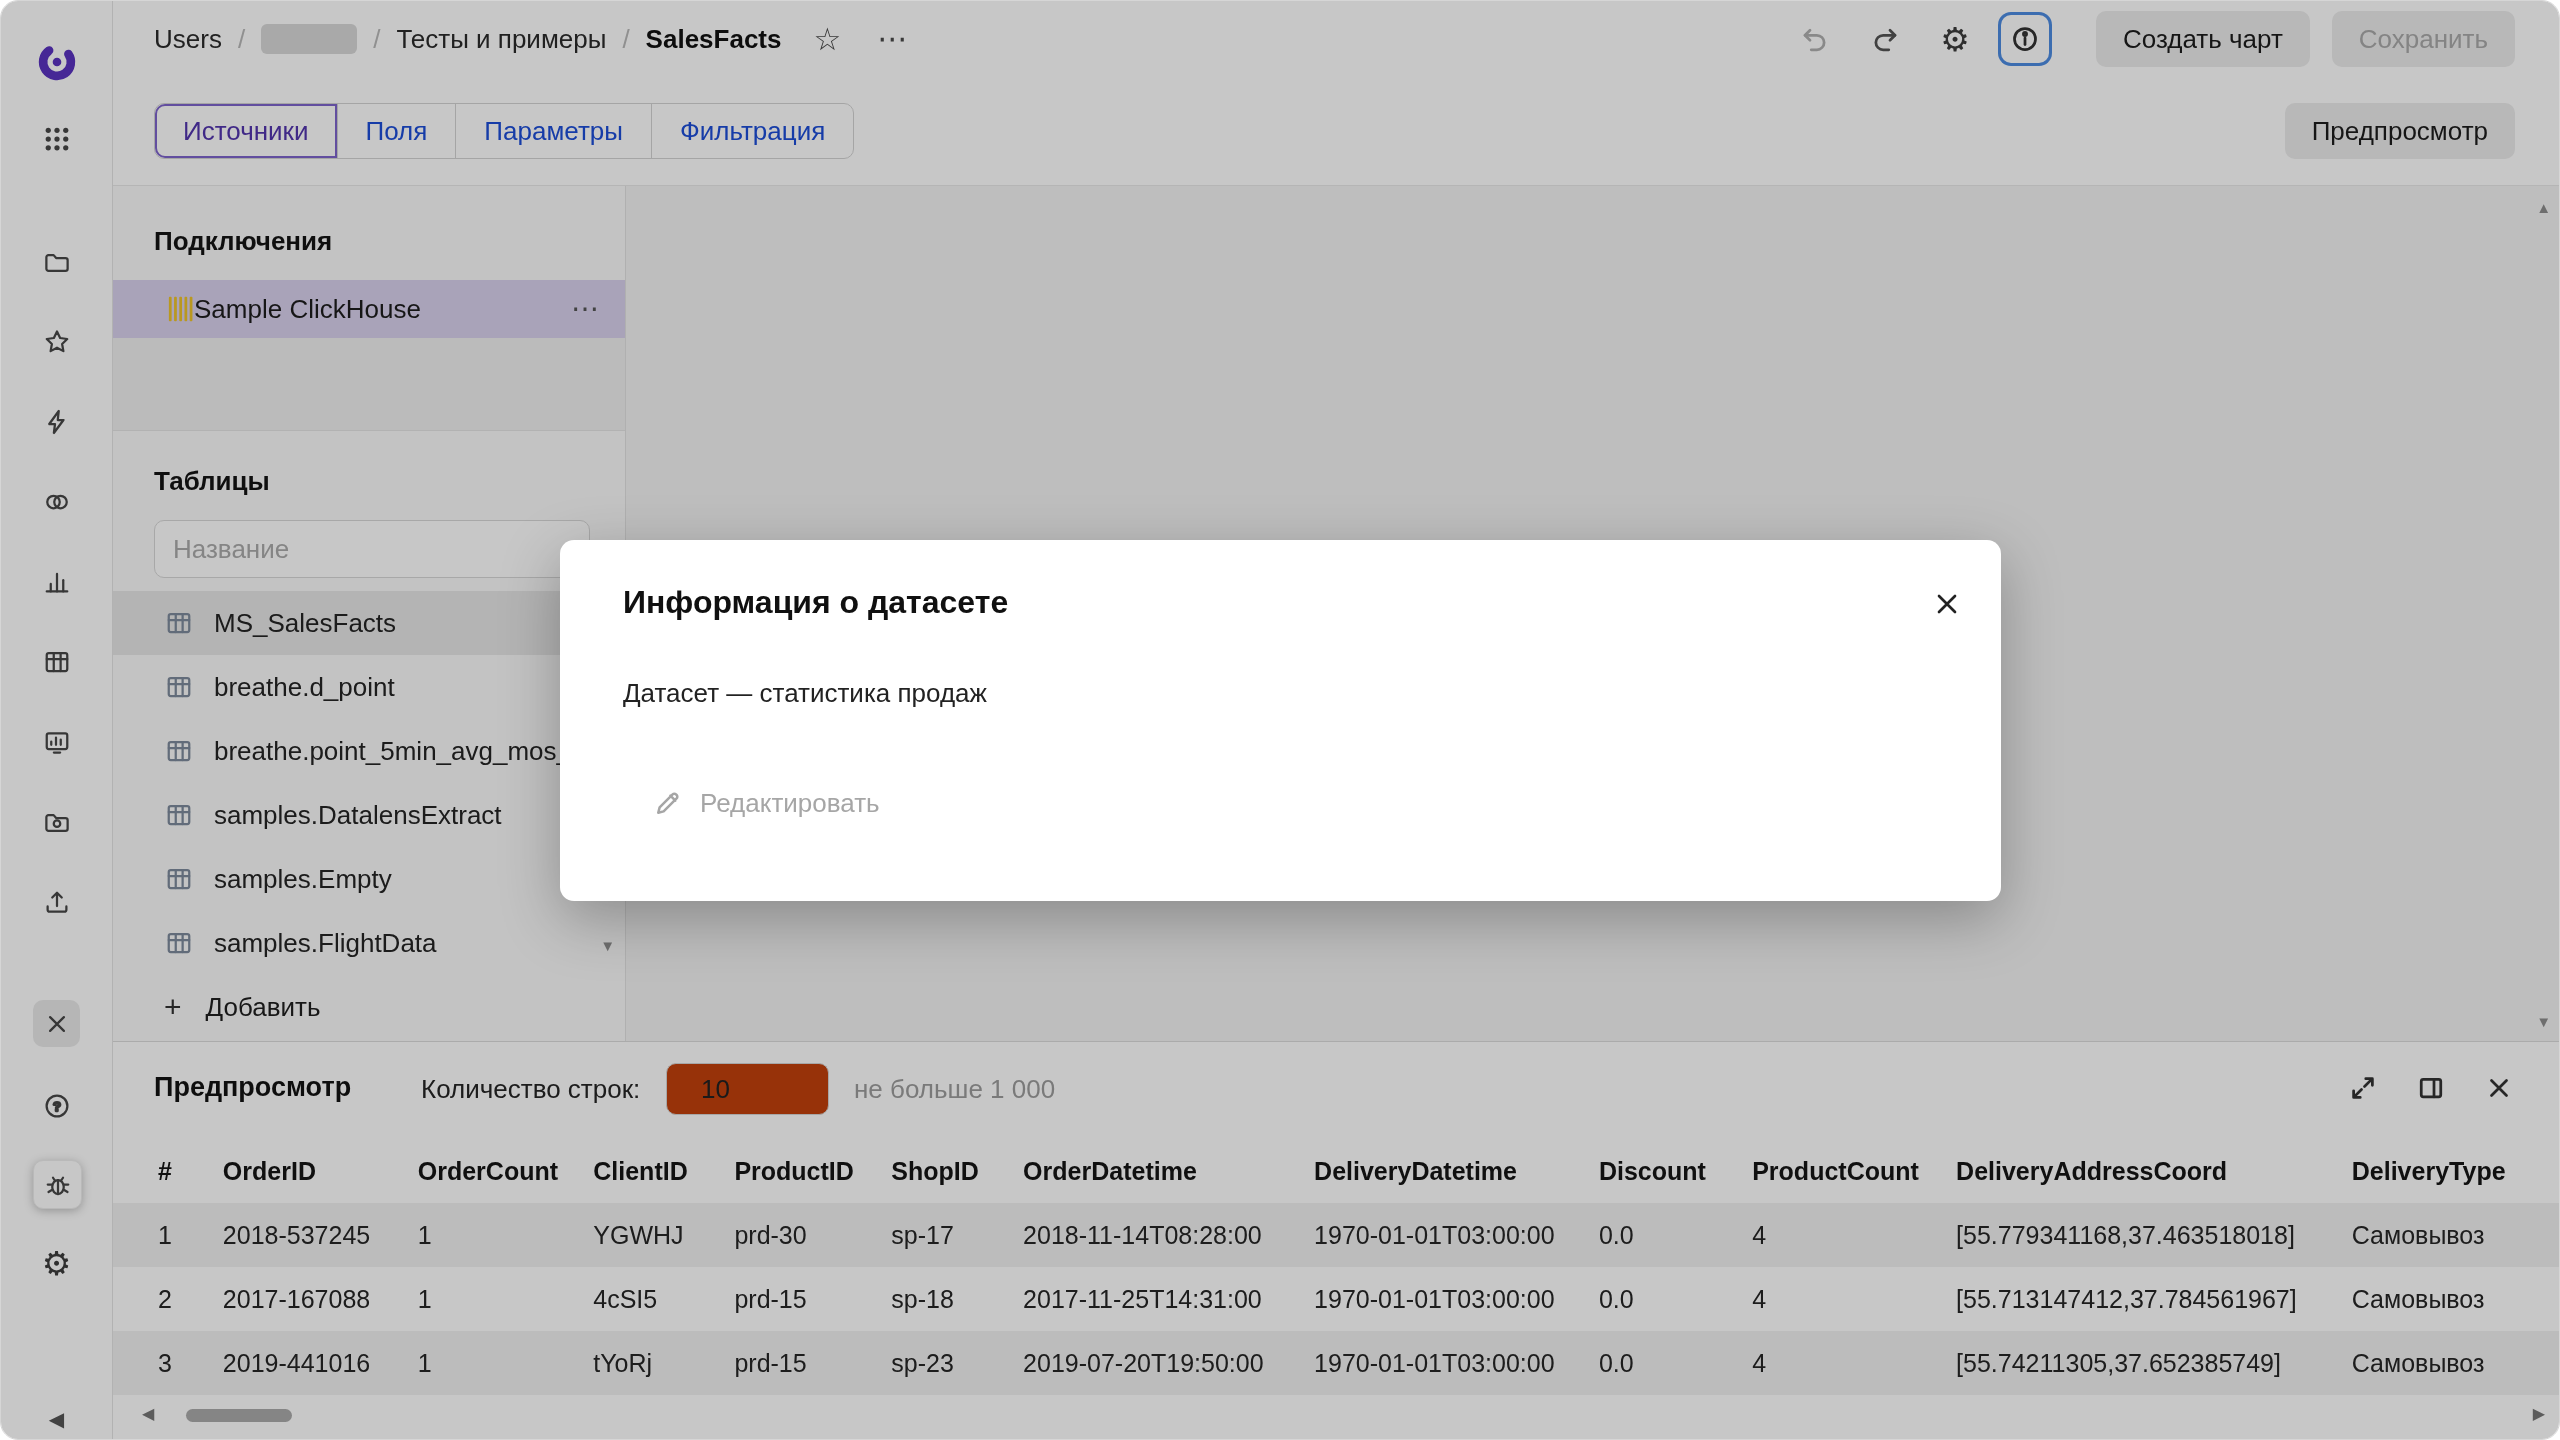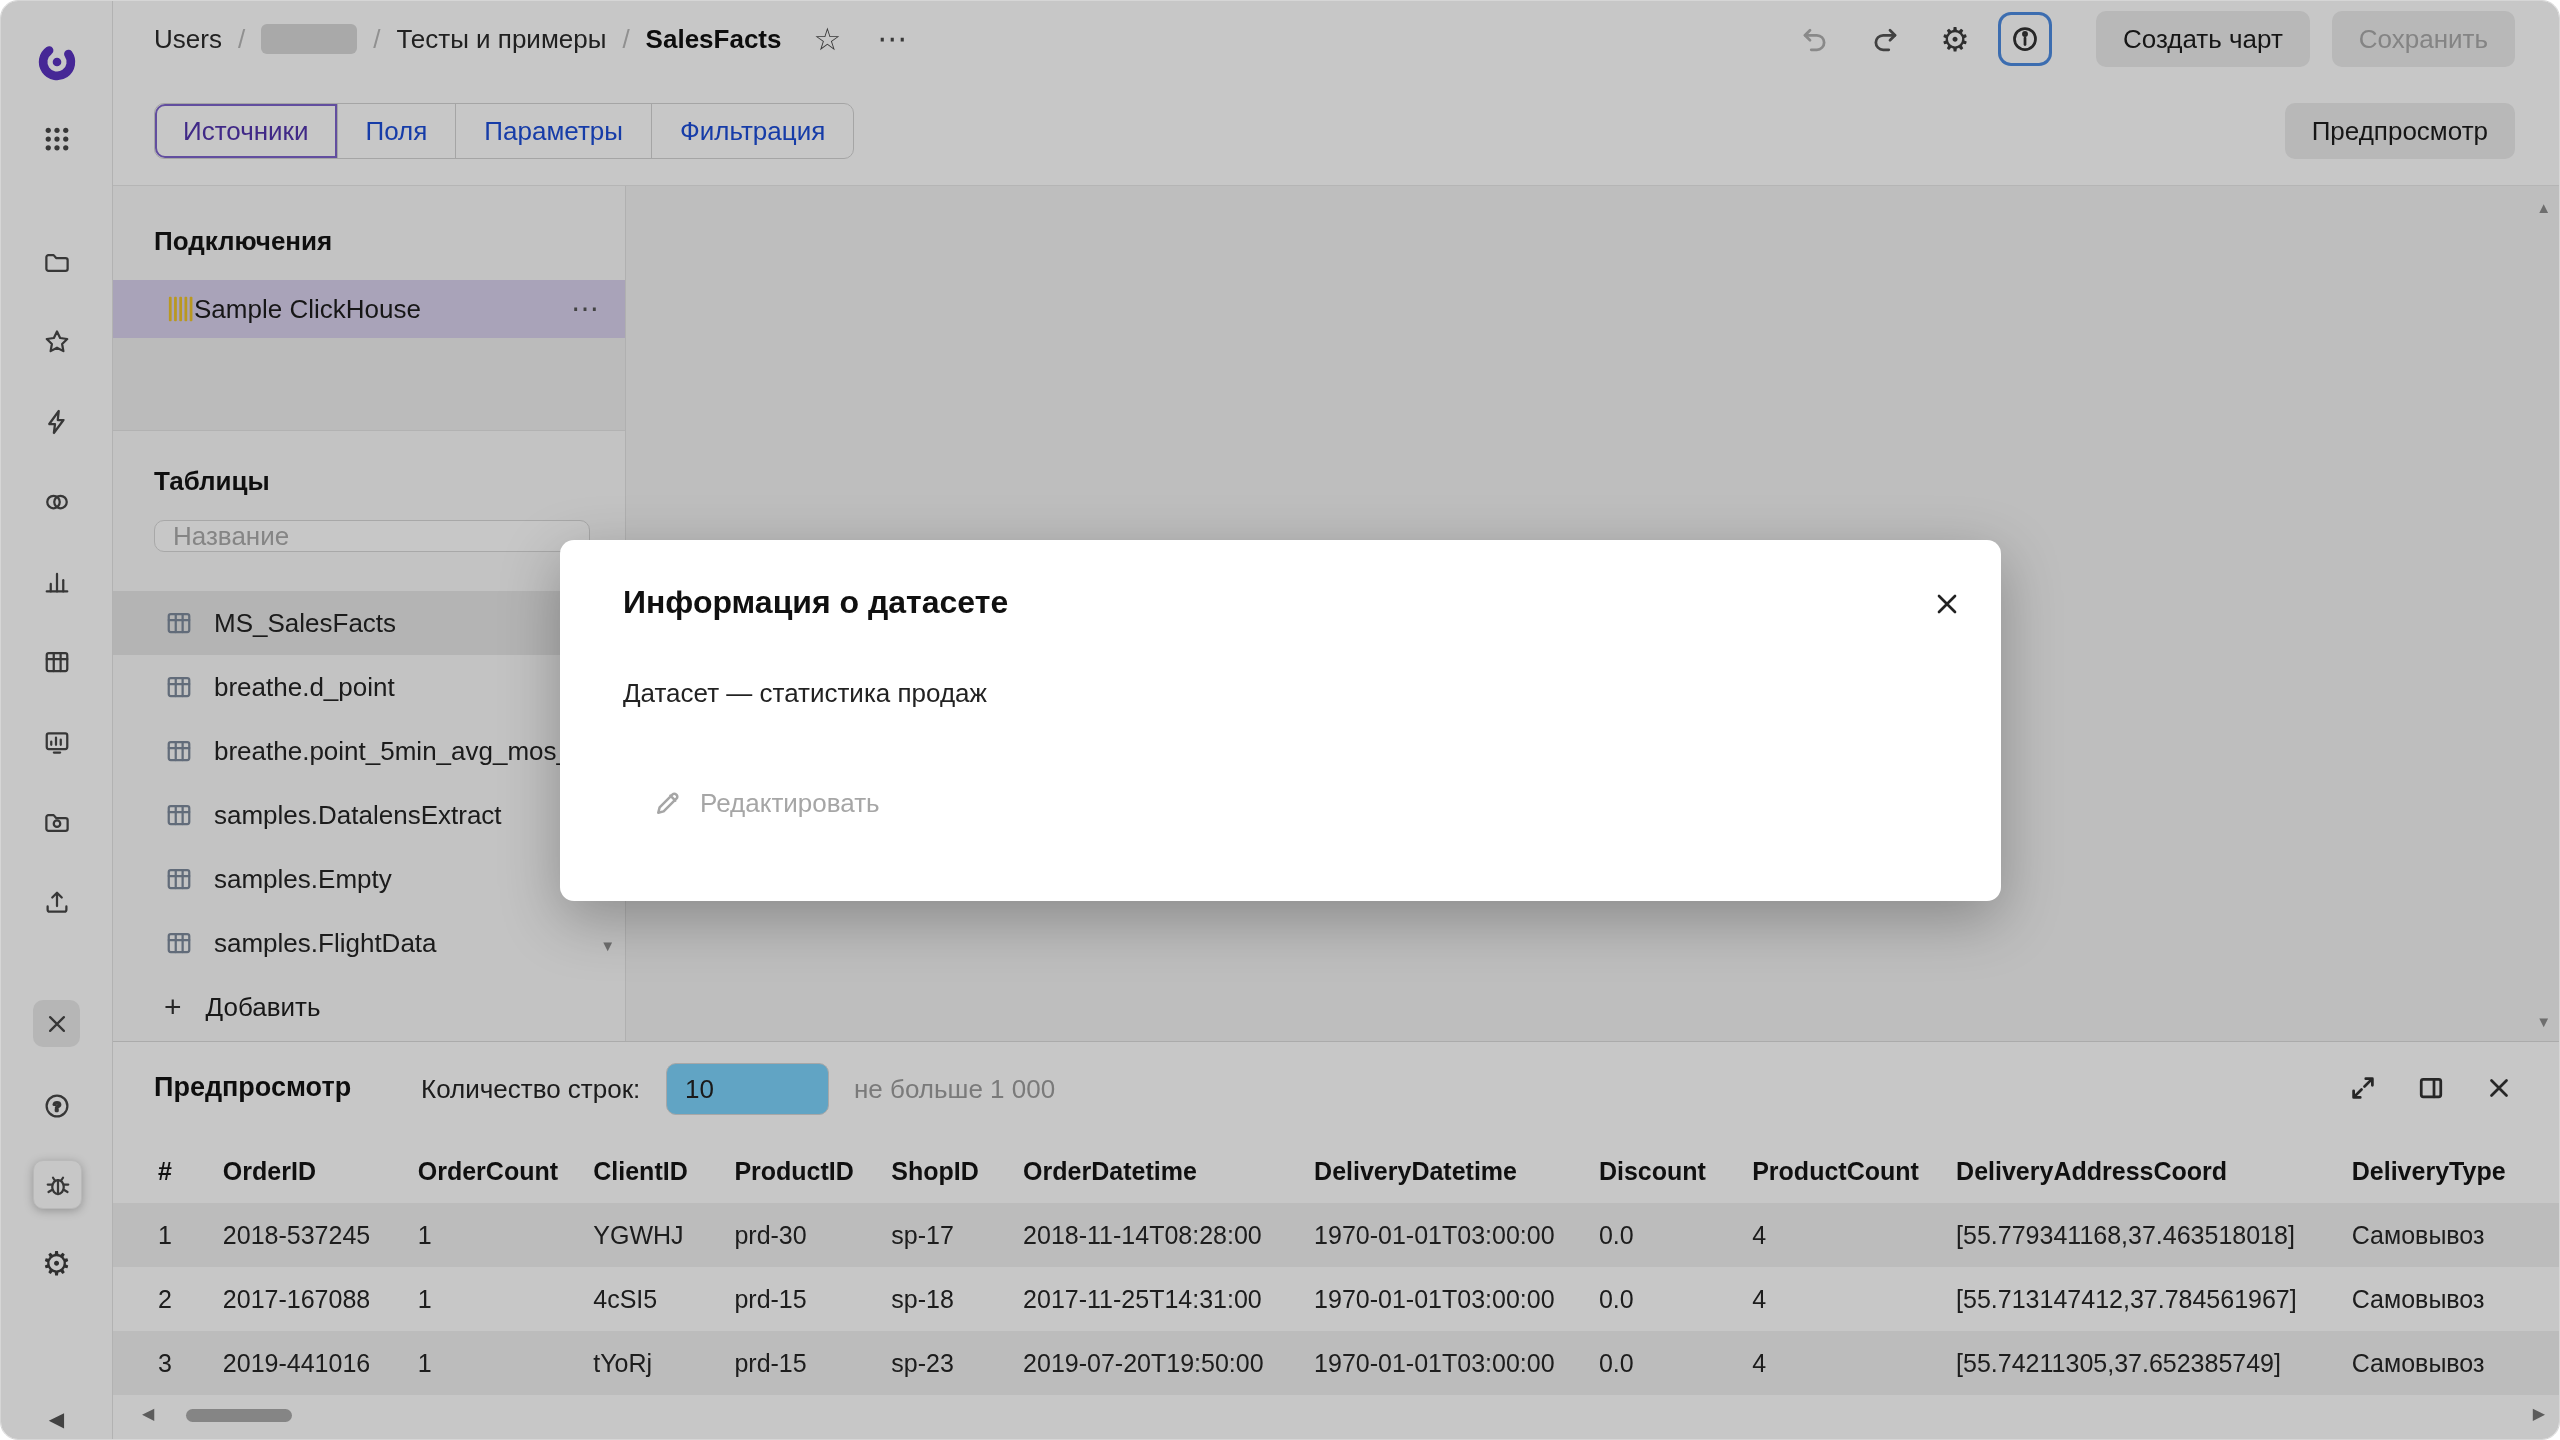--- a/index.html
+++ b/index.html
@@ -53,21 +53,21 @@
   .left-panel{position:absolute;left:111px;top:185px;width:514px;height:855px;background:#fafafa;
               border-right:1px solid #e2e2e2;box-sizing:border-box;overflow:hidden;}
   .sec-title{position:absolute;left:42px;font-size:26px;font-weight:bold;color:#141414;}
   .t-conn{top:40px;}
   .t-tab{top:280px;}
   .conn-row{position:absolute;left:0;top:94px;width:100%;height:58px;background:#d9d1ee;display:flex;align-items:center;
             padding:0 26px 0 56px;box-sizing:border-box;}
   .conn-name{font-size:26px;color:#1d1d1d;flex:1;}
   .row-more{font-size:28px;color:#555;line-height:1;}
   .conn-space{position:absolute;left:0;top:152px;width:100%;height:92px;background:#f0f0f0;border-bottom:1px solid #e4e4e4;}
-  .search{position:absolute;left:42px;top:334px;width:436px;height:32px;border:1px solid #d8d8d8;border-radius:10px;
+  .search{position:absolute;left:42px;top:334px;width:436px;height:58px;border:1px solid #d8d8d8;border-radius:10px;
           background:#fff;font-size:26px;color:#222;padding:0 18px;box-sizing:border-box;font-family:inherit;}
   .search::placeholder{color:#ababab;}
   .tlist{position:absolute;left:0;top:405px;width:100%;}
   .titem{height:64px;display:flex;align-items:center;padding:0 22px 0 52px;box-sizing:border-box;cursor:pointer;}
   .titem.selected{background:#e7e7e7;width:496px;border-radius:0 4px 4px 0;}
   .tname{font-size:26px;color:#242424;margin-left:20px;white-space:nowrap;overflow:hidden;flex:1;}
   .add-row{position:absolute;left:0;top:789px;width:100%;height:64px;display:flex;align-items:center;
            padding-left:52px;box-sizing:border-box;font-size:26px;color:#1f1f1f;cursor:pointer;}
   .plus{font-size:30px;margin-right:24px;color:#333;line-height:1;}
   .panel-scroll{position:absolute;right:10px;top:752px;font-size:15px;color:#8e8e8e;line-height:1;}
@@ -78,21 +78,21 @@
         background:#e9e9e9;border-radius:8px;padding:0 20px;font-size:25px;color:#2a2a2a;cursor:pointer;}
   .vsarrow{position:absolute;right:8px;font-size:15px;color:#8e8e8e;line-height:1;}
   .vs-up{top:14px;} .vs-down{bottom:12px;}
 
   
   .preview{position:absolute;left:111px;top:1040px;right:0;bottom:0;background:#fff;border-top:1px solid #dcdcdc;box-sizing:border-box;}
   .pv-head{position:relative;height:97px;}
   .pv-title{position:absolute;left:42px;top:30px;font-size:27px;font-weight:bold;color:#131313;}
   .pv-label{position:absolute;left:309px;top:32px;font-size:26px;color:#262626;}
   .pv-input{position:absolute;left:554px;top:21px;width:163px;height:52px;border:1px solid #d6d6d6;border-radius:10px;
-            font-size:26px;padding:0 18px;box-sizing:border-box;color:#222;font-family:inherit;background:#7dd3fc;}
+            font-size:26px;padding:0 34px;box-sizing:border-box;color:#222;font-family:inherit;background:#c2410c;}
   .pv-hint{position:absolute;left:742px;top:32px;font-size:26px;color:#9d9d9d;}
   .pv-actions{position:absolute;right:36px;top:22px;display:flex;gap:20px;}
   .pt{border-collapse:collapse;table-layout:fixed;}
   .pt th,.pt td{height:64px;padding:0 10px 0 0;text-align:left;font-size:25px;white-space:nowrap;overflow:hidden;}
   .pt th:first-child,.pt td:first-child{padding-left:46px;}
   .pt th{font-weight:bold;color:#151515;}
   .pt td{color:#262626;}
   .pt tbody tr:nth-child(odd){background:#f1f1f1;}
   .hscroll{position:absolute;left:0;right:0;bottom:0;height:46px;}
   .hs-left{position:absolute;left:30px;top:13px;font-size:16px;color:#777;line-height:1;}

